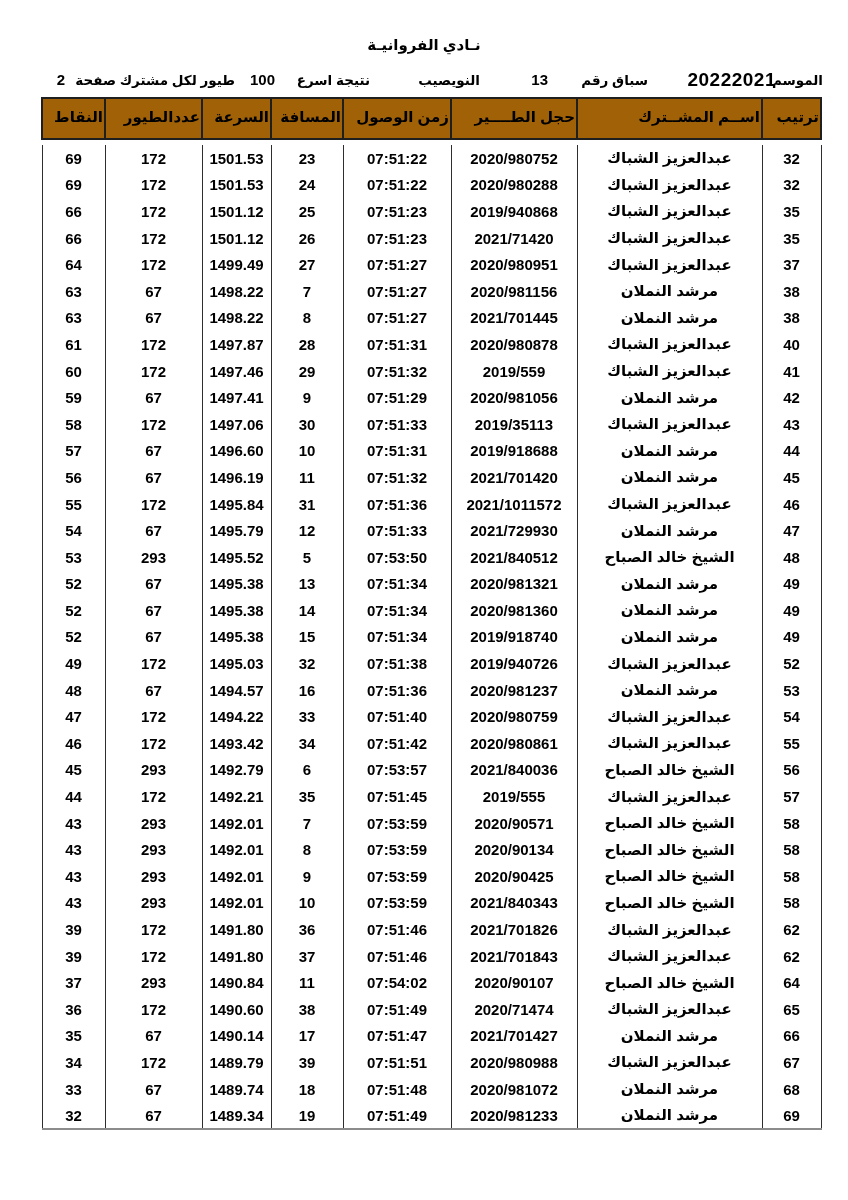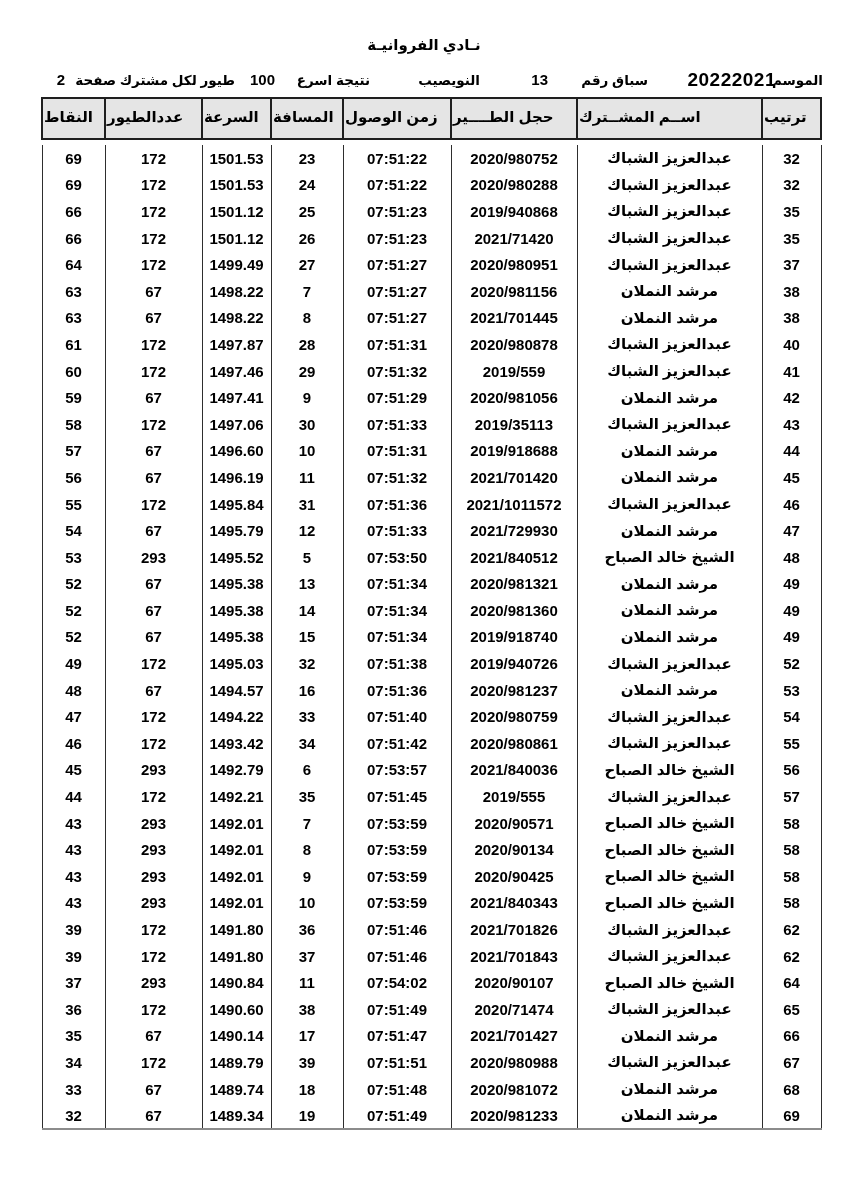--- a/index.html
+++ b/index.html
@@ -55,27 +55,27 @@
   
   table.results {
     position: absolute;
     top: 97px; left: 41px;
     width: 779px;
     border-collapse: collapse;
     table-layout: fixed;
     direction: rtl;
   }
   table.results th {
-    background: #e5e5e5;
+    background: #a16207;
     border: 2px solid #1f1f1f;
     height: 41px;
     font-size: 15px;
     font-weight: bold;
     padding: 0 1px 4px 1px;
-    text-align: left;
+    text-align: right;
     vertical-align: middle;
     overflow: hidden;
     white-space: nowrap;
   }
   table.results td {
     border-left: 1px solid #2e2e2e;
     border-right: 1px solid #2e2e2e;
     padding: 0;
     text-align: center;
     vertical-align: middle;

